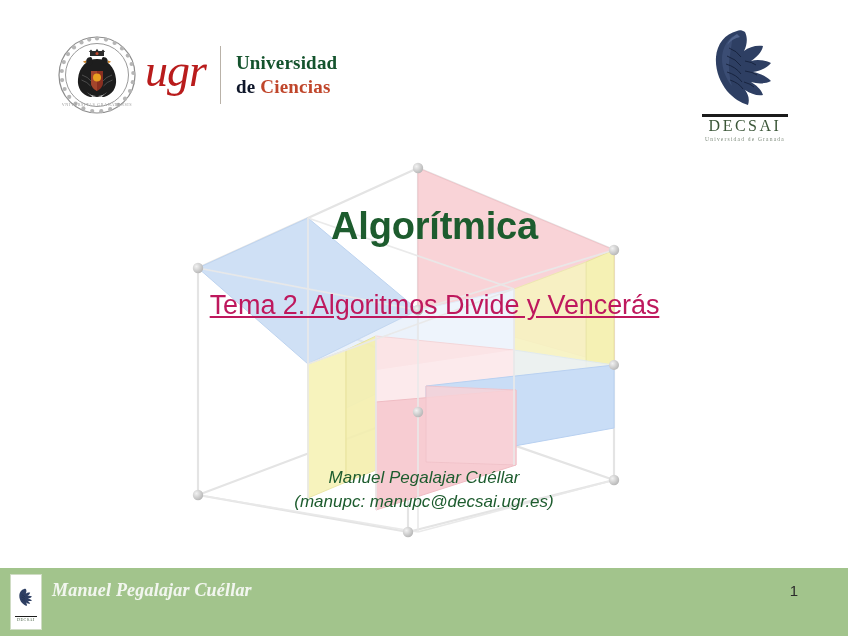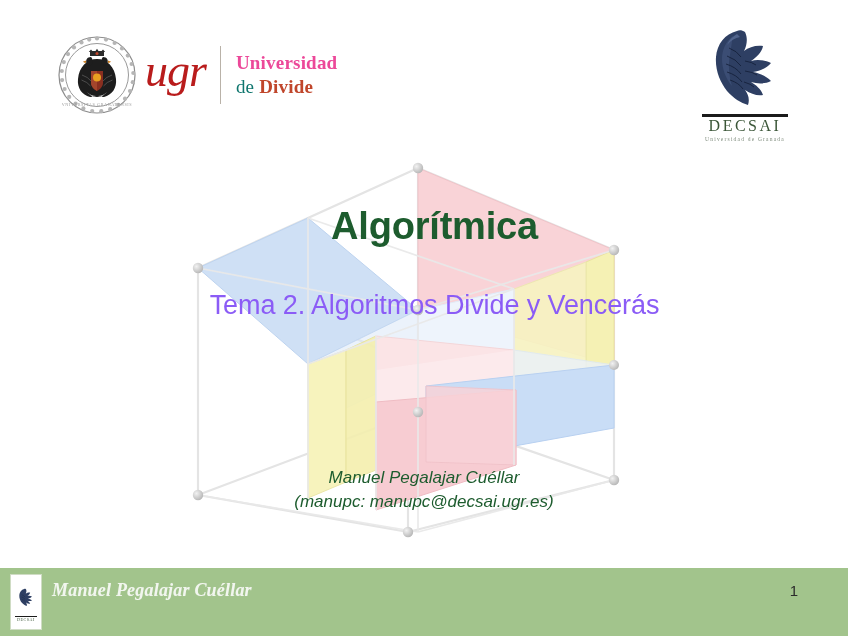--- a/index.html
+++ b/index.html
@@ -53,23 +53,23 @@
     width: 1px;
     height: 58px;
     background: #b9b2a8;
     margin: 0 9px 0 0;
   }
   .ugr-names {
     font-family: "Liberation Serif", serif;
     line-height: 1.28;
     font-size: 19px;
   }
-  .ugr-line1 { color: #ec4899; font-weight: 700; letter-spacing: .2px; }
+  .ugr-line1 { color: #14532d; font-weight: 700; letter-spacing: .2px; }
   .ugr-line2 { letter-spacing: .2px; }
-  .ugr-de { color: #0f766e; font-weight: 400; }
+  .ugr-de { color: #0f172a; font-weight: 700; }
   .ugr-granada { color: #c0462b; font-weight: 700; }
 
   
   .decsai-logo {
     position: absolute;
     right: 48px;
     top: 28px;
     width: 110px;
     height: 110px;
     text-align: center;
@@ -120,25 +120,26 @@
     color: #1d5c2e;
     letter-spacing: -0.2px;
     line-height: 1.1;
     margin: 0;
     padding-left: 6px;
   }
   .sub-title {
     font-family: "Liberation Sans", sans-serif;
     font-weight: 400;
     font-size: 27px;
-    color: #8b5cf6;
+    color: #be185d;
     margin: 0;
     padding-top: 42px;
     padding-left: 6px;
     letter-spacing: -0.1px;
+    text-decoration: underline;
   }
 
   .author-block {
     position: absolute;
     left: 0;
     right: 0;
     top: 466px;
     text-align: center;
     font-family: "Liberation Sans", sans-serif;
     font-style: italic;
@@ -270,21 +271,21 @@
       </svg>
     </div>
 
     <div class="ugr-wordmark">ugr</div>
 
     <div class="ugr-divider"></div>
 
     <div class="ugr-names">
       <div class="ugr-line1">Universidad</div>
       <div class="ugr-line2">
-        <span class="ugr-de">de </span><span class="ugr-granada">Divide</span>
+        <span class="ugr-de">de </span><span class="ugr-granada">Ciencias</span>
       </div>
     </div>
   </div>
 
   <div class="decsai-logo">
     <svg class="decsai-bird" width="104" height="84" viewBox="0 0 104 84">
       <path d="M44 3 C32 6, 24 16, 23 29 C22 42, 27 54, 34 63 C40 70, 48 75, 55 77
                C57 71, 55 66, 52 62 C58 66, 64 68, 70 67 C68 61, 63 57, 58 54
                C65 56, 72 56, 78 53 C73 48, 66 45, 60 44 C67 43, 74 40, 78 35
                C72 32, 64 31, 58 33 C64 29, 69 24, 70 18 C63 17, 56 19, 51 23

